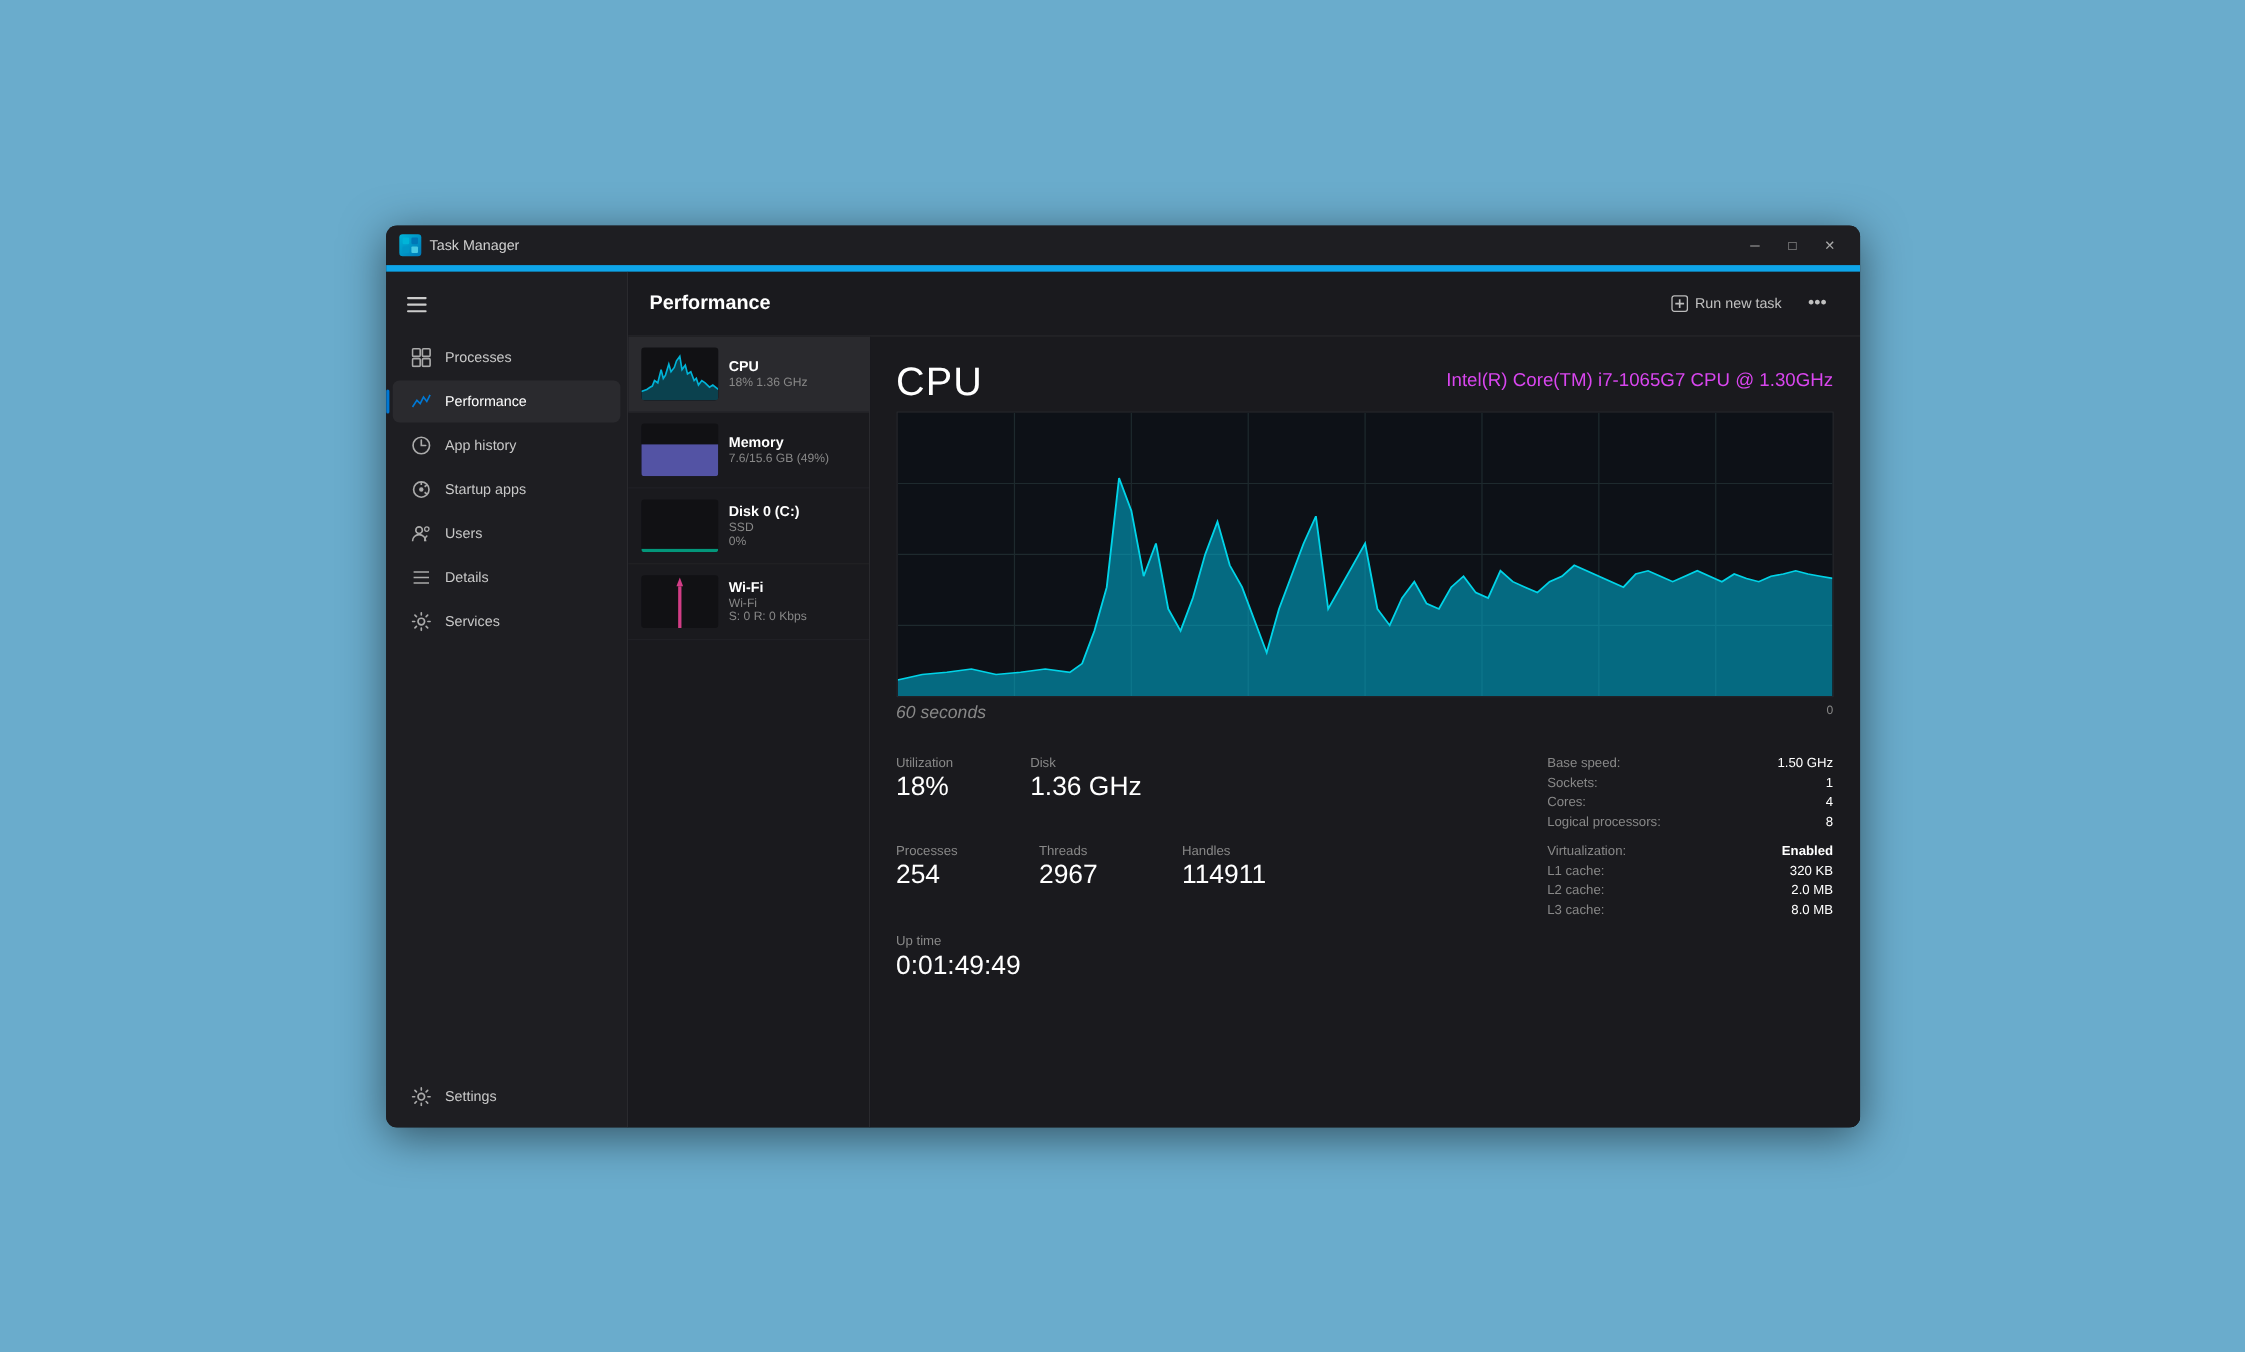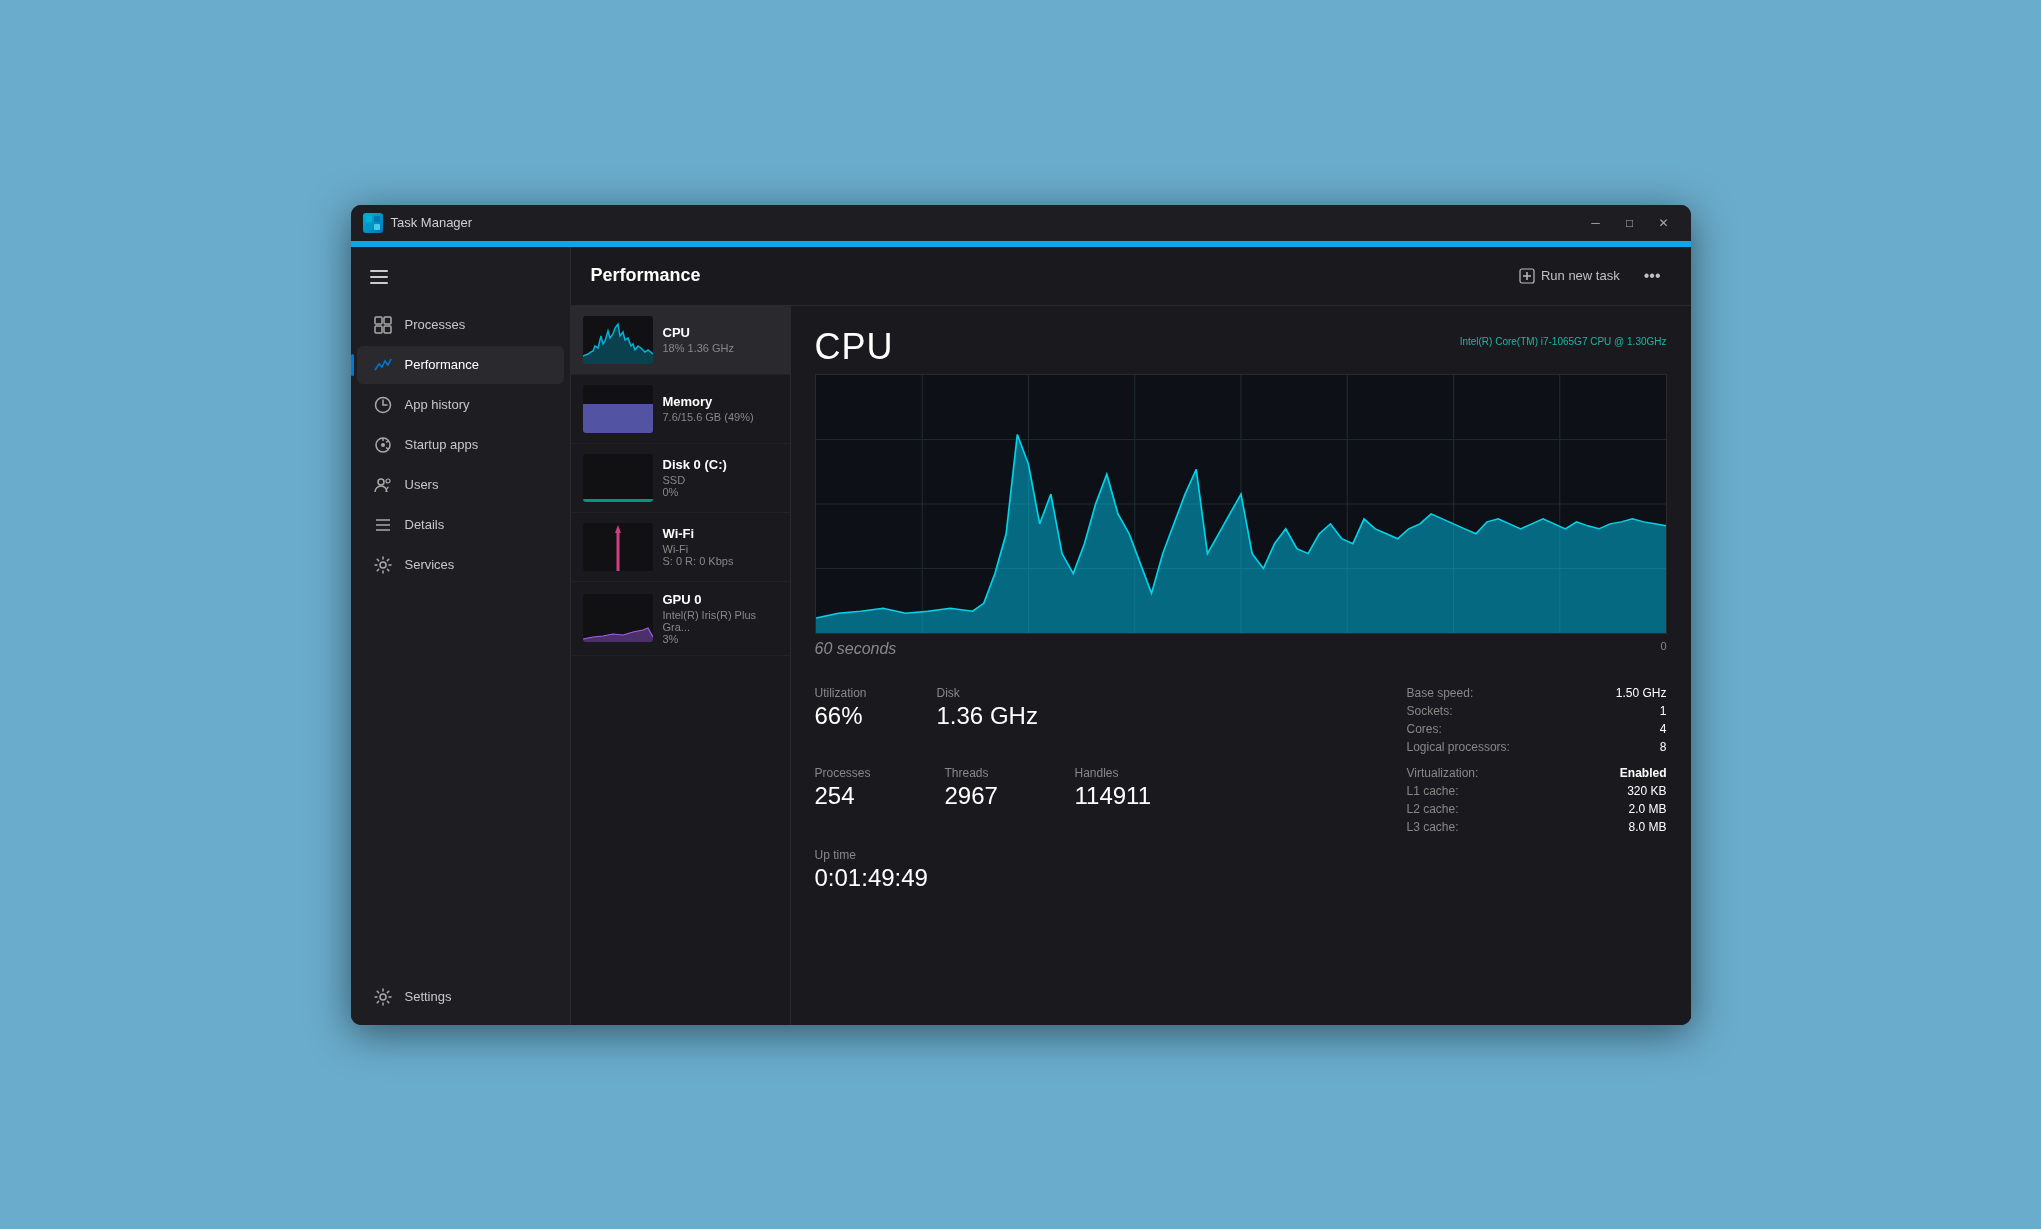--- a/index.html
+++ b/index.html
@@ -227,22 +227,22 @@
       align-items: flex-start;
       margin-bottom: 6px;
     }
     .cpu-label {
       font-size: 36px;
       font-weight: 300;
       color: #ffffff;
       letter-spacing: 1px;
     }
     .cpu-model {
-      font-size: 10px;
-      color: #14b8a6;
+      font-size: 17px;
+      color: #d946ef;
       text-align: right;
       margin-top: 10px;
     }
     .chart-area {
       position: relative;
       background: #0d1117;
       border: 1px solid #2a2a2e;
       height: 260px;
       margin-bottom: 6px;
       overflow: hidden;
@@ -494,33 +494,20 @@
                 <polygon points="32,10 35,2 38,10" fill="#e84393" opacity="0.9"></polygon>
               </svg>
             </div>
             <div class="perf-item-info">
               <div class="perf-item-name">Wi-Fi</div>
               <div class="perf-item-sub">Wi-Fi</div>
               <div class="perf-item-sub">S: 0  R: 0 Kbps</div>
             </div>
           </div>
 
-          <div class="perf-item">
-            <div class="perf-item-thumb">
-              <svg class="mini-svg" viewBox="0 0 70 48" preserveAspectRatio="none">
-                <polyline points="0,45 10,43 20,42 30,40 40,41 50,38 60,36 65,34 70,43" stroke="#a55eea" stroke-width="1.2" fill="none"></polyline>
-                <polygon points="0,45 10,43 20,42 30,40 40,41 50,38 60,36 65,34 70,43 70,48 0,48" fill="#a55eea" opacity="0.4"></polygon>
-              </svg>
-            </div>
-            <div class="perf-item-info">
-              <div class="perf-item-name">GPU 0</div>
-              <div class="perf-item-sub">Intel(R) Iris(R) Plus Gra...</div>
-              <div class="perf-item-sub">3%</div>
-            </div>
-          </div>
 
         </div>
 
         <div class="perf-detail">
           <div class="cpu-header">
             <span class="cpu-label">CPU</span>
             <span class="cpu-model">Intel(R) Core(TM) i7-1065G7 CPU @ 1.30GHz</span>
           </div>
 
 
@@ -566,21 +553,21 @@
 
           <div class="chart-x-row">
             <span class="chart-labels-x-left">60 seconds</span>
             <span class="chart-labels-x-right">0</span>
           </div>
 
           <div style="display:flex; gap:0; justify-content:flex-start; margin-top:4px;">
             <div style="display:flex; gap:42px; flex:1;">
               <div class="stat-block">
                 <span class="stat-label">Utilization</span>
-                <span class="stat-value">66%</span>
+                <span class="stat-value">18%</span>
               </div>
               <div class="stat-block">
                 <span class="stat-label">Disk</span>
                 <span class="stat-value">1.36 GHz</span>
               </div>
             </div>
             <div class="info-table" style="min-width:260px;">
               <div class="info-row">
                 <span class="info-key">Base speed:</span>
                 <span class="info-val">1.50 GHz</span>

